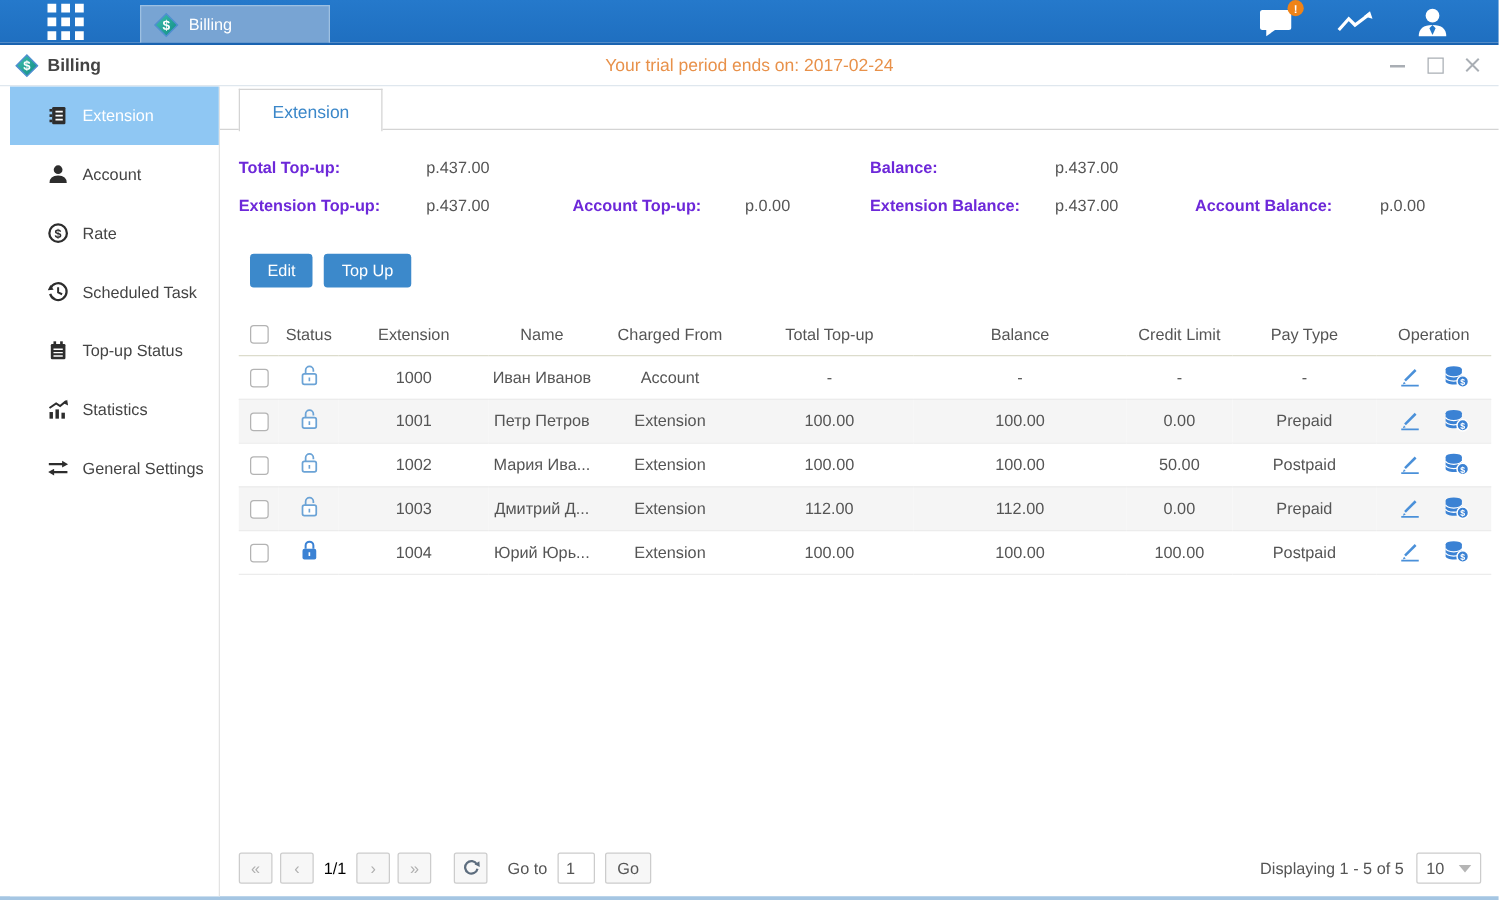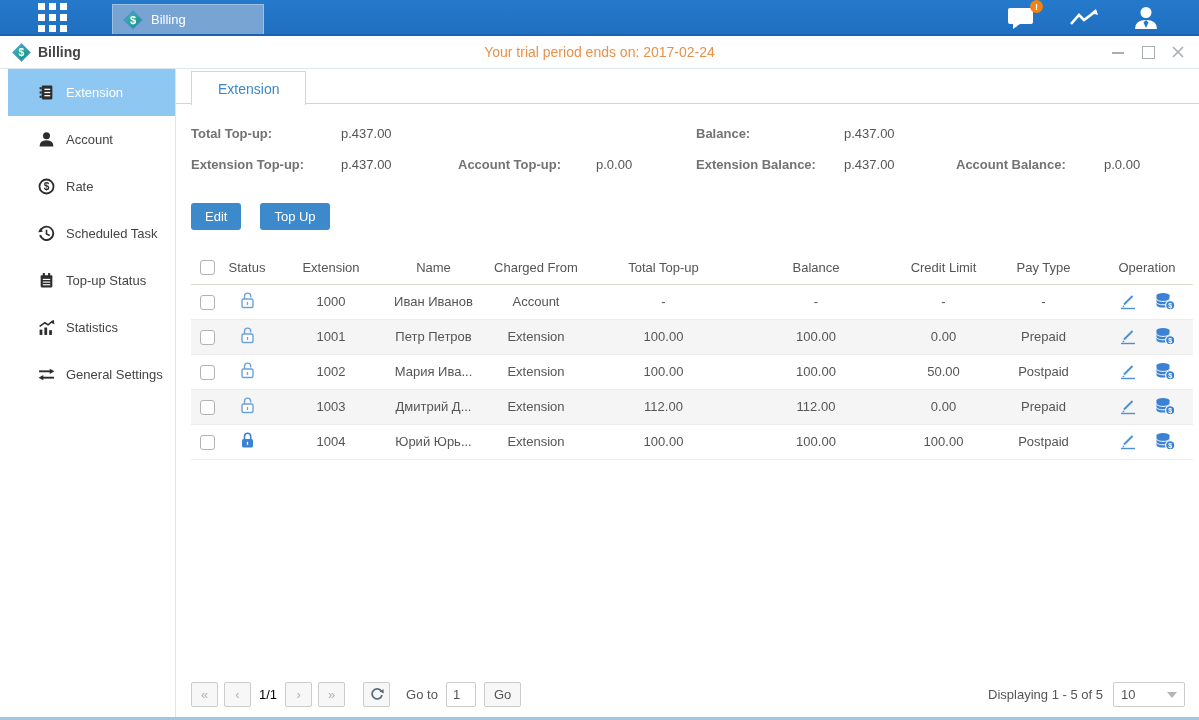--- a/index.html
+++ b/index.html
@@ -37,47 +37,47 @@
 
   
   .tabstrip { height:34px; border-bottom:1px solid #d4d4d4; display:flex; margin:1px -14px 0 -15px; padding-left:15px; }
   .tab { height:34px; padding:0 26px; border:1px solid #d4d4d4; border-bottom:none; background:#fff; display:flex; align-items:center; color:#3b87c9; font-size:14px; cursor:pointer; position:relative; top:1px; }
 
   
   .summary { display:flex; margin-top:14px; }
   .sum-col { width:505px; flex:none; }
   .sum-col.right { width:auto; }
   .sum-row { display:flex; align-items:center; height:31px; }
-  .sum-label { font-weight:bold; color:#737373; }
+  .sum-label { font-weight:bold; color:#6d28d9; }
   .sum-value { color:#555;margin-left:20px; }
   .w130{width:130px;flex:none;} .w117{width:117px;flex:none;} .w118{width:118px;flex:none;}
   .w128{width:128px;flex:none;} .w112{width:112px;flex:none;}
 
   
-  .actions { margin-top:23px; display:flex; gap:19px; }
+  .actions { margin-top:23px; display:flex; gap:9px;margin-left:9px; }
   .btn-primary { background:#3c89cb; color:#fff; border:none; border-radius:3px; height:27px; padding:0 14px; font-size:13px; font-family:inherit; cursor:pointer; }
 
   
   table.grid { border-collapse:collapse; width:100%; margin-top:21px; table-layout:fixed; }
   table.grid th { font-weight:normal; color:#555; height:33px; border-bottom:1px solid #dcdccc; text-align:center; }
   table.grid td { height:35px; text-align:center; color:#555; border-bottom:1px solid #ececec; }
   table.grid tbody tr:nth-child(even) { background:#f5f5f5; }
   .cb { display:inline-block; width:15px; height:15px; border:1px solid #b3b3b3; border-radius:3px; background:#fff; vertical-align:middle; cursor:pointer; }
   .op-icons { display:flex; justify-content:center; gap:18px; align-items:center; }
   .op-icons svg { cursor:pointer; }
 
   
   .footer { position:absolute; left:15px; right:14px; bottom:10px; display:flex; align-items:center; }
   .pgbtn { width:27px; height:25px; background:#f7f7f7; border:1px solid #ccc; border-radius:2px; color:#b0b0b0; font-size:13px; display:flex; align-items:center; justify-content:center; cursor:pointer; margin-right:6px; }
   .pg-indicator { margin:0 8px 0 2px; color:#000000; }
   .goto-label { margin:0 8px 0 10px; color:#555; }
   .goto-input { width:30px; height:25px; border:1px solid #ccc; border-radius:2px; text-align:left; padding-left:6px; font-family:inherit; font-size:13px; color:#555; }
   .go-btn { margin-left:8px; height:25px; padding:0 9px; background:#f7f7f7; border:1px solid #ccc; border-radius:2px; color:#555; font-family:inherit; font-size:13px; cursor:pointer; }
   .footer-right { margin-left:auto; display:flex; align-items:center; gap:10px; color:#555; }
-  .pagesize { width:72px; height:25px; border:1px solid #ccc; border-radius:2px; display:flex; align-items:center; padding:0 7px; cursor:pointer; color:#555; background:#fff; }
+  .pagesize { width:52px; height:25px; border:1px solid #ccc; border-radius:2px; display:flex; align-items:center; padding:0 7px; cursor:pointer; color:#555; background:#fff; }
   .pagesize .tri { margin-left:auto; width:0; height:0; border-left:5px solid transparent; border-right:5px solid transparent; border-top:6px solid #b5b5b5; }
 </style>
 </head>
 <body>
 
 <div class="window">
 
   <div class="topbar">
     <div class="apps-grid">
       <span></span>

